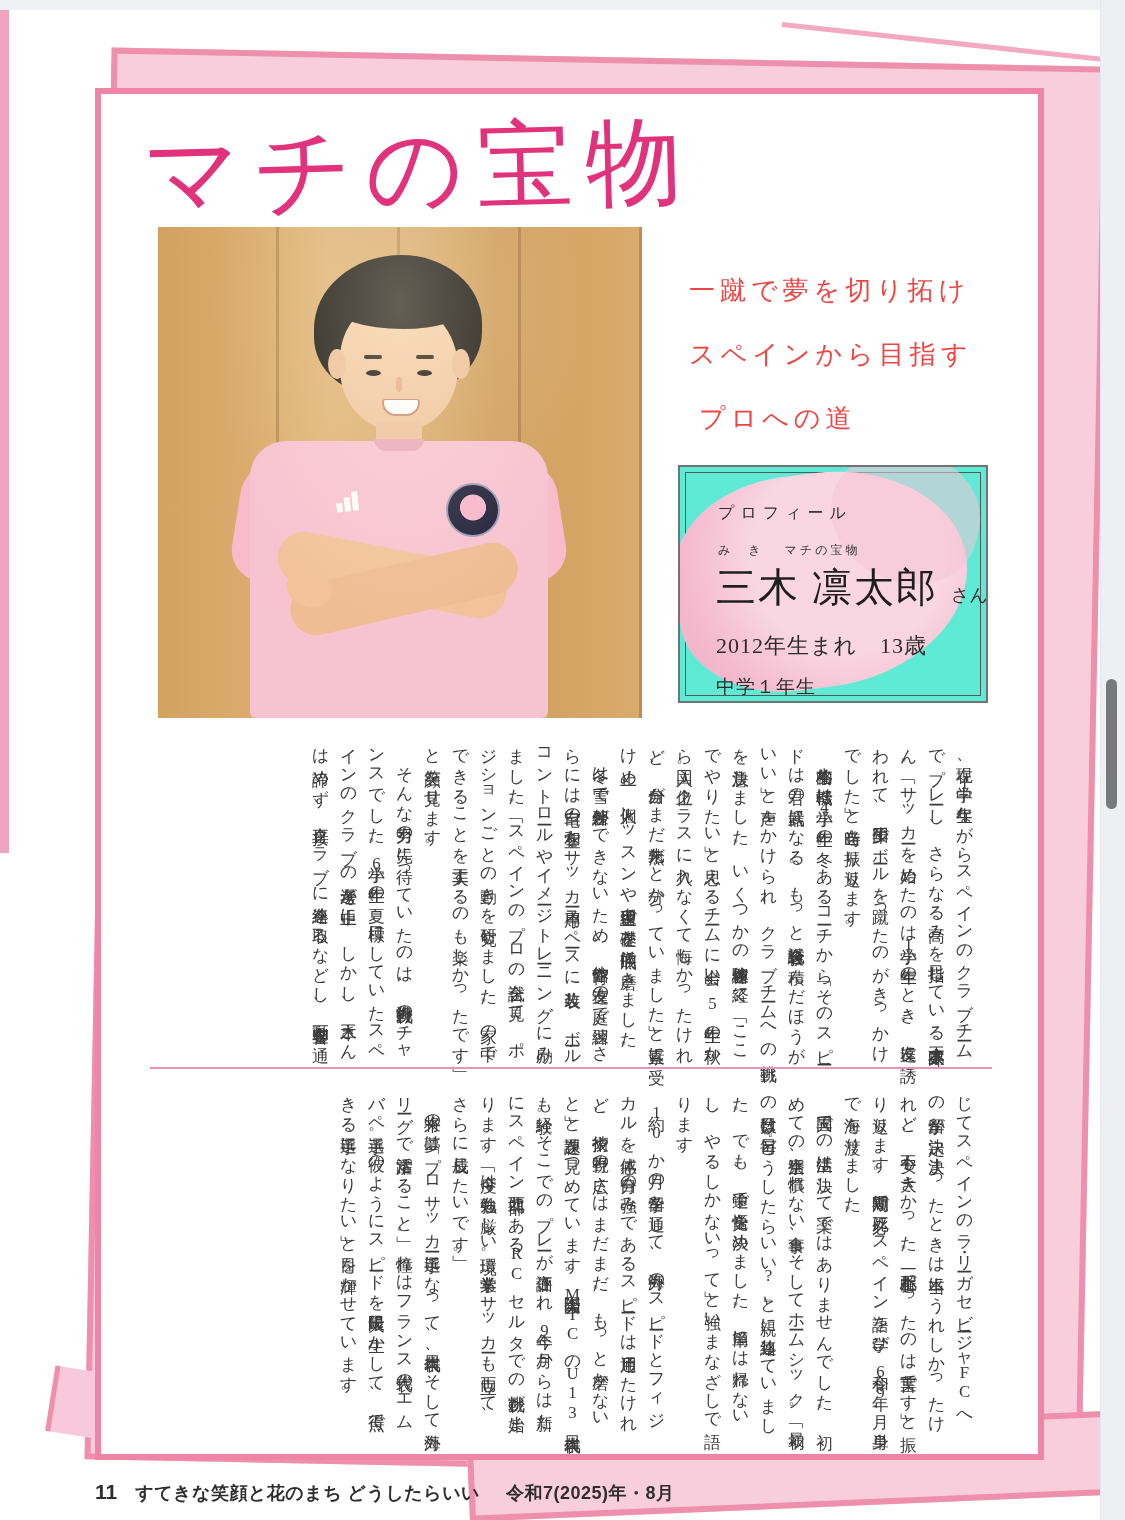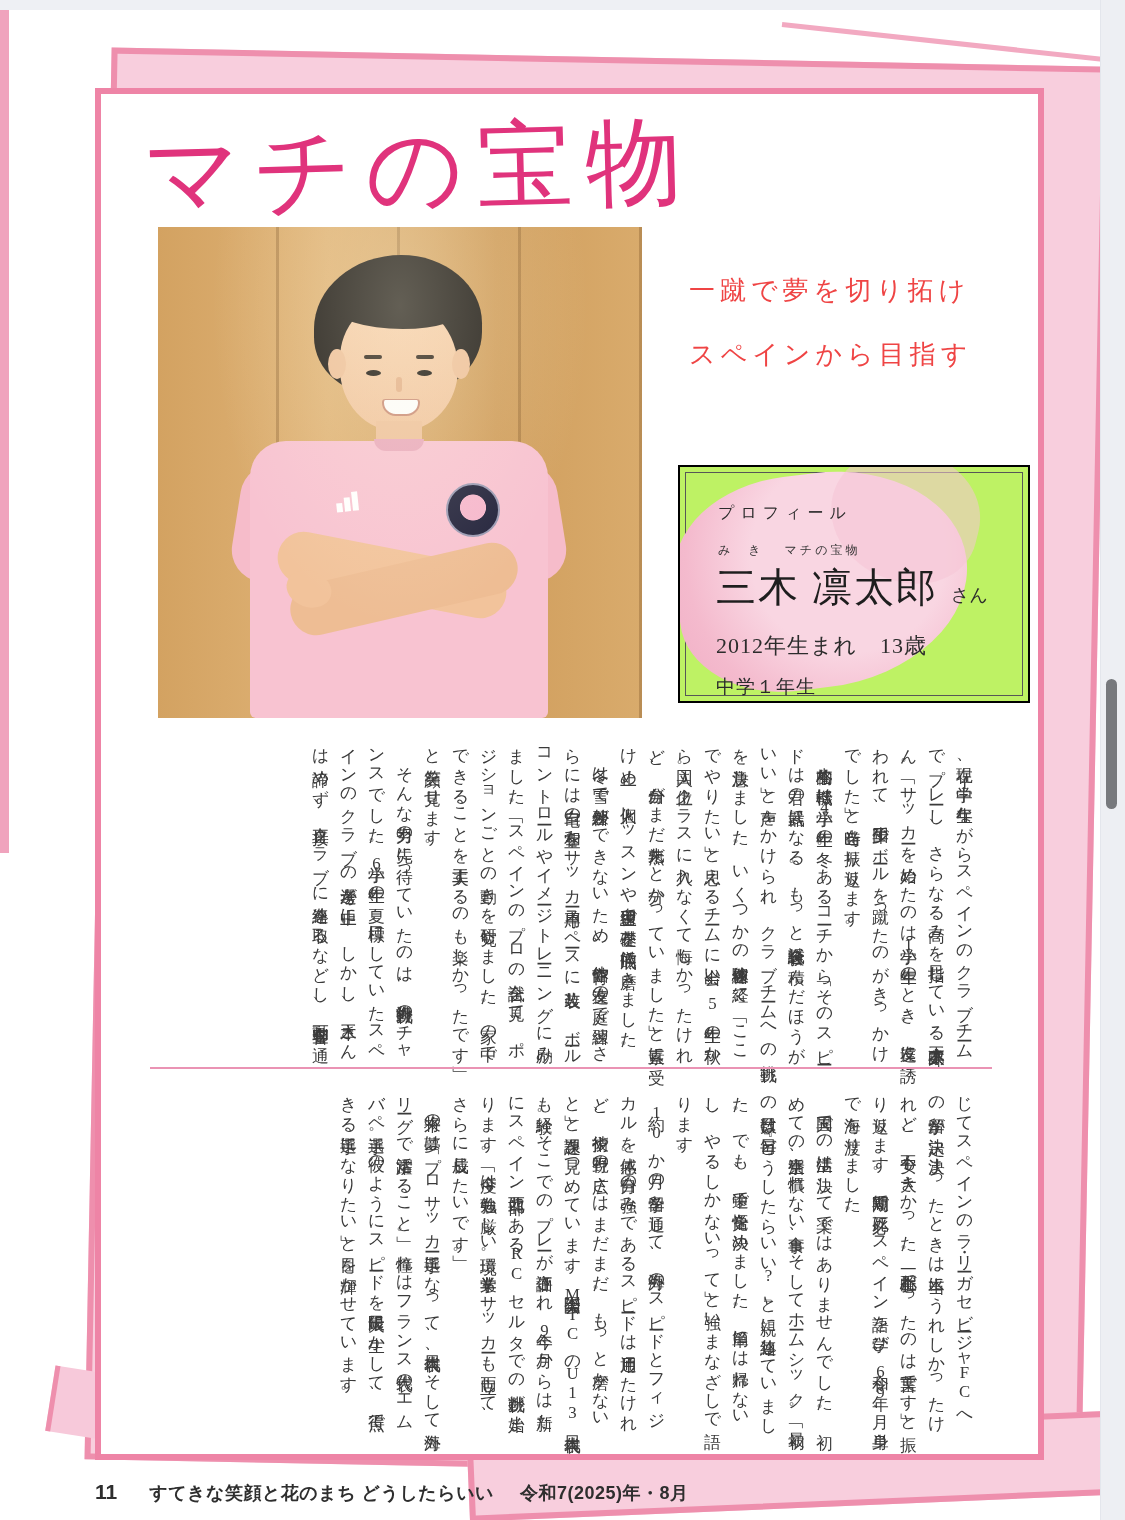--- a/index.html
+++ b/index.html
@@ -72,21 +72,21 @@
     background:radial-gradient(circle at 50% 45%,#f6b7cd 0 34%,#23233c 36% 100%);
     border:2px solid #9a9ab3;}
 
   
   .subtitle{position:absolute;left:588px;top:164px;z-index:6;color:#ef4444;
     font-size:26px;letter-spacing:5px;line-height:64px;font-weight:400;white-space:nowrap;}
   .subtitle .l3{padding-left:10px;}
 
   
   .profile-box{position:absolute;left:577px;top:371px;width:306px;height:234px;
-    border:2px solid #000000;background:#bef264;overflow:hidden;z-index:6;padding-left:42px;}
+    border:2px solid #737373;background:#5eead4;overflow:hidden;z-index:6;}
   .profile-frame{position:absolute;inset:5px;border:1px solid #575757;}
   .blob{position:absolute;left:-4px;top:6px;width:292px;height:214px;
     background:radial-gradient(circle at 60% 40%,#f9d6e2 0 45%,#f4bacd 75%,#f0aec5);
     border-radius:46% 54% 58% 42%;transform:rotate(-7deg);}
   .blob2{position:absolute;left:150px;top:-16px;width:150px;height:130px;background:#f6c4d5;opacity:.55;border-radius:50% 50% 45% 55%;transform:rotate(14deg);}
   .p-text{position:absolute;left:36px;top:36px;z-index:2;font-family:"Liberation Serif","DejaVu Serif",serif;color:#2c2c2c;}
   .p-heading{font-size:16px;letter-spacing:6px;margin:0 0 18px 2px;}
   .p-furigana{font-size:12px;letter-spacing:3px;margin:0 0 1px 2px;color:#333;}
   .p-name-row{margin:0 0 16px 0;white-space:nowrap;}
   .p-name{font-size:40px;letter-spacing:2px;color:#1e1e1e;}
@@ -101,21 +101,21 @@
     font-family:"Liberation Serif","DejaVu Serif",serif;
     font-size:16.8px;line-height:28px;letter-spacing:0.6px;
     color:#3a3a3a;white-space:pre-wrap;
   }
   .vtext.top{top:643px;height:330px;}
   .vtext.bottom{top:991px;height:350px;}
   .divider{position:absolute;left:49px;top:973px;width:842px;height:2px;background:#ea93b4;z-index:6;}
 
   
   .footer{position:absolute;left:95px;top:1480px;z-index:10;display:flex;align-items:baseline;color:#2e2e2e;white-space:nowrap;}
-  .pagenum{font-size:21px;font-weight:700;margin-right:32px;}
+  .pagenum{font-size:21px;font-weight:700;margin-right:18px;}
   .pub{font-size:18px;font-weight:700;letter-spacing:0.5px;}
   .issue{font-size:18px;font-weight:700;margin-left:26px;letter-spacing:0.5px;}
 </style>
 </head>
 <body>
 
 <div class="canvas">
 
   <div class="top-band"></div>
   <div class="right-gutter"></div>
@@ -156,20 +156,21 @@
       <div class="ph arm-b"></div>
       <div class="ph hand-l"></div>
       <div class="ph hand-r"></div>
     </div>
 
     <h1 class="title">マチの宝物</h1>
 
     <div class="subtitle">
       <div class="l1">一蹴で夢を切り拓け</div>
       <div class="l2">スペインから目指す</div>
+      <div class="l3">プロへの道</div>
     </div>
 
     <div class="profile-box">
       <div class="profile-frame"></div>
       <div class="blob"></div>
       <div class="blob2"></div>
       <div class="p-text">
         <div class="p-heading">プロフィール</div>
         <div class="p-furigana">み　き　 マチの宝物</div>
         <div class="p-name-row">

